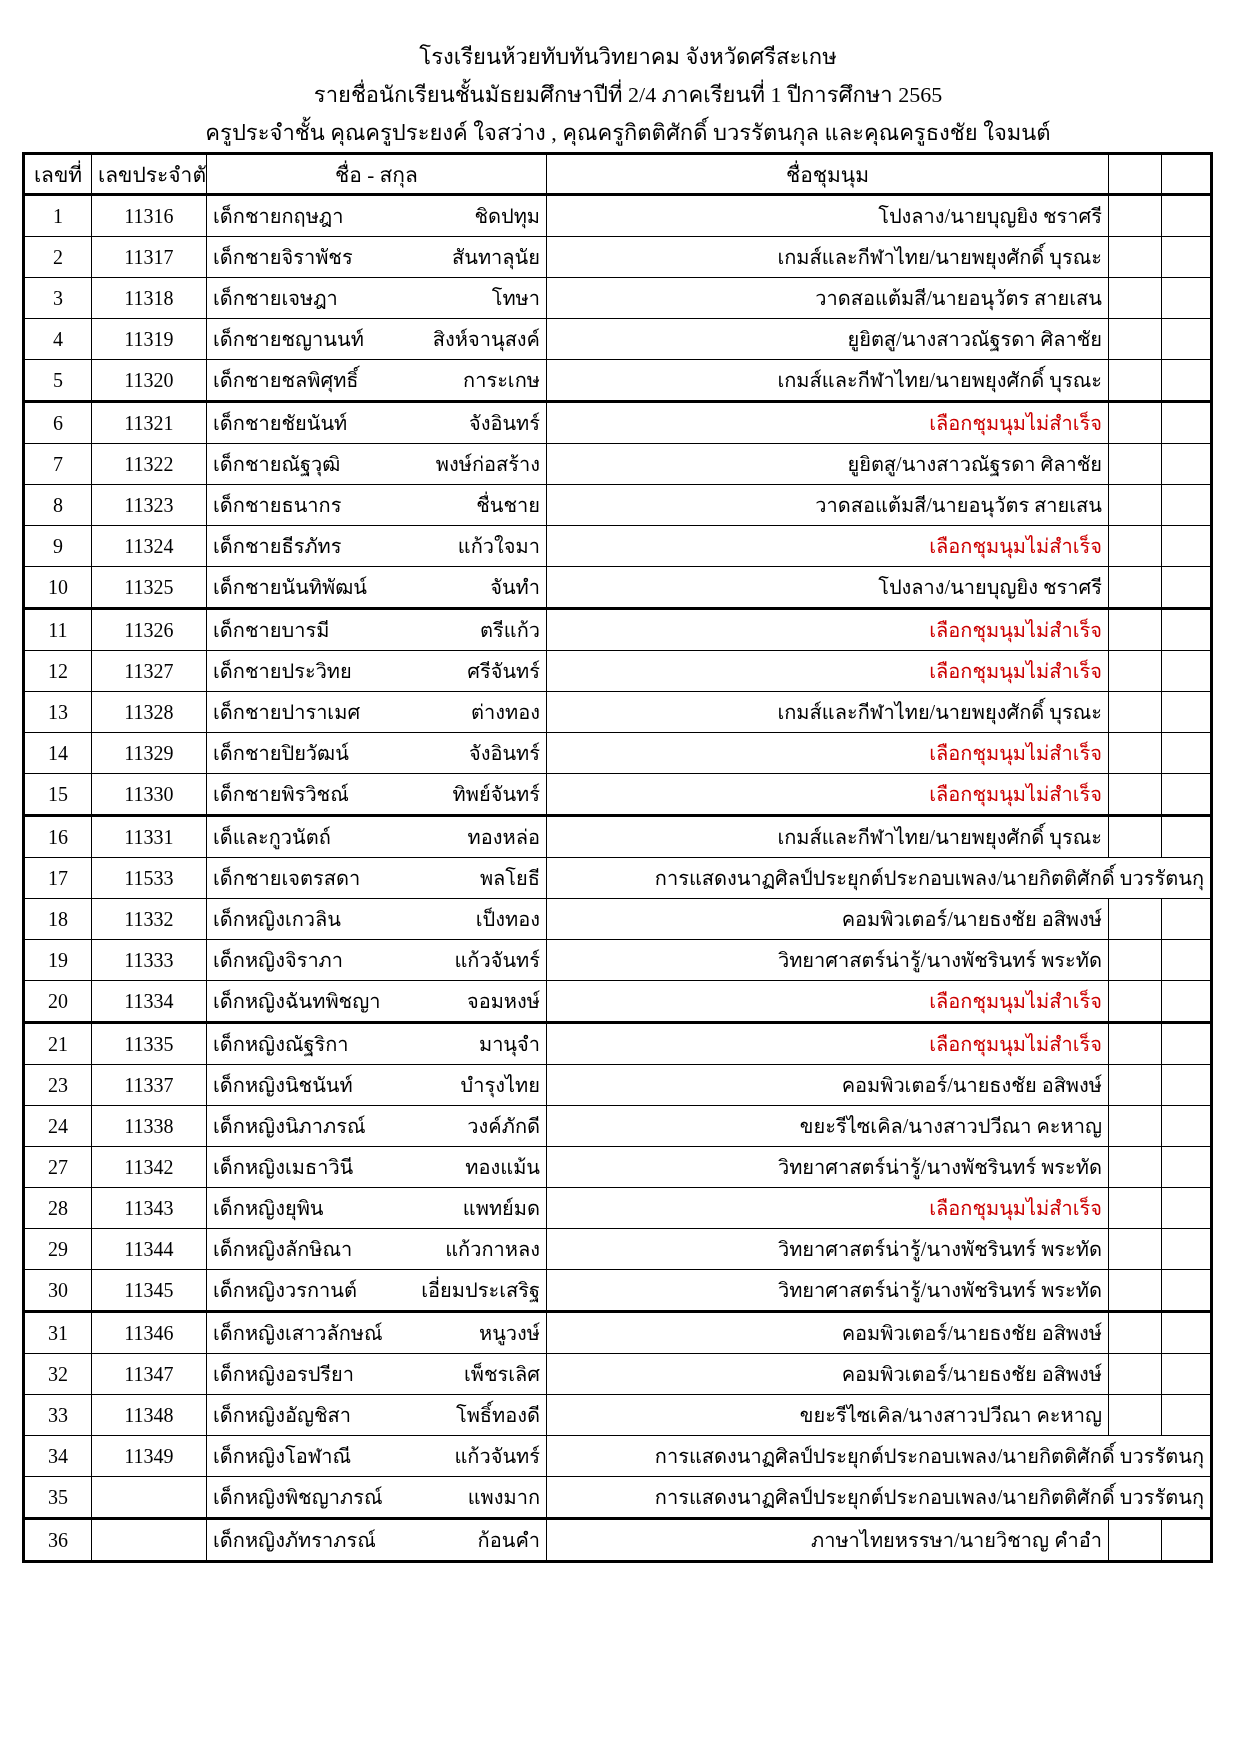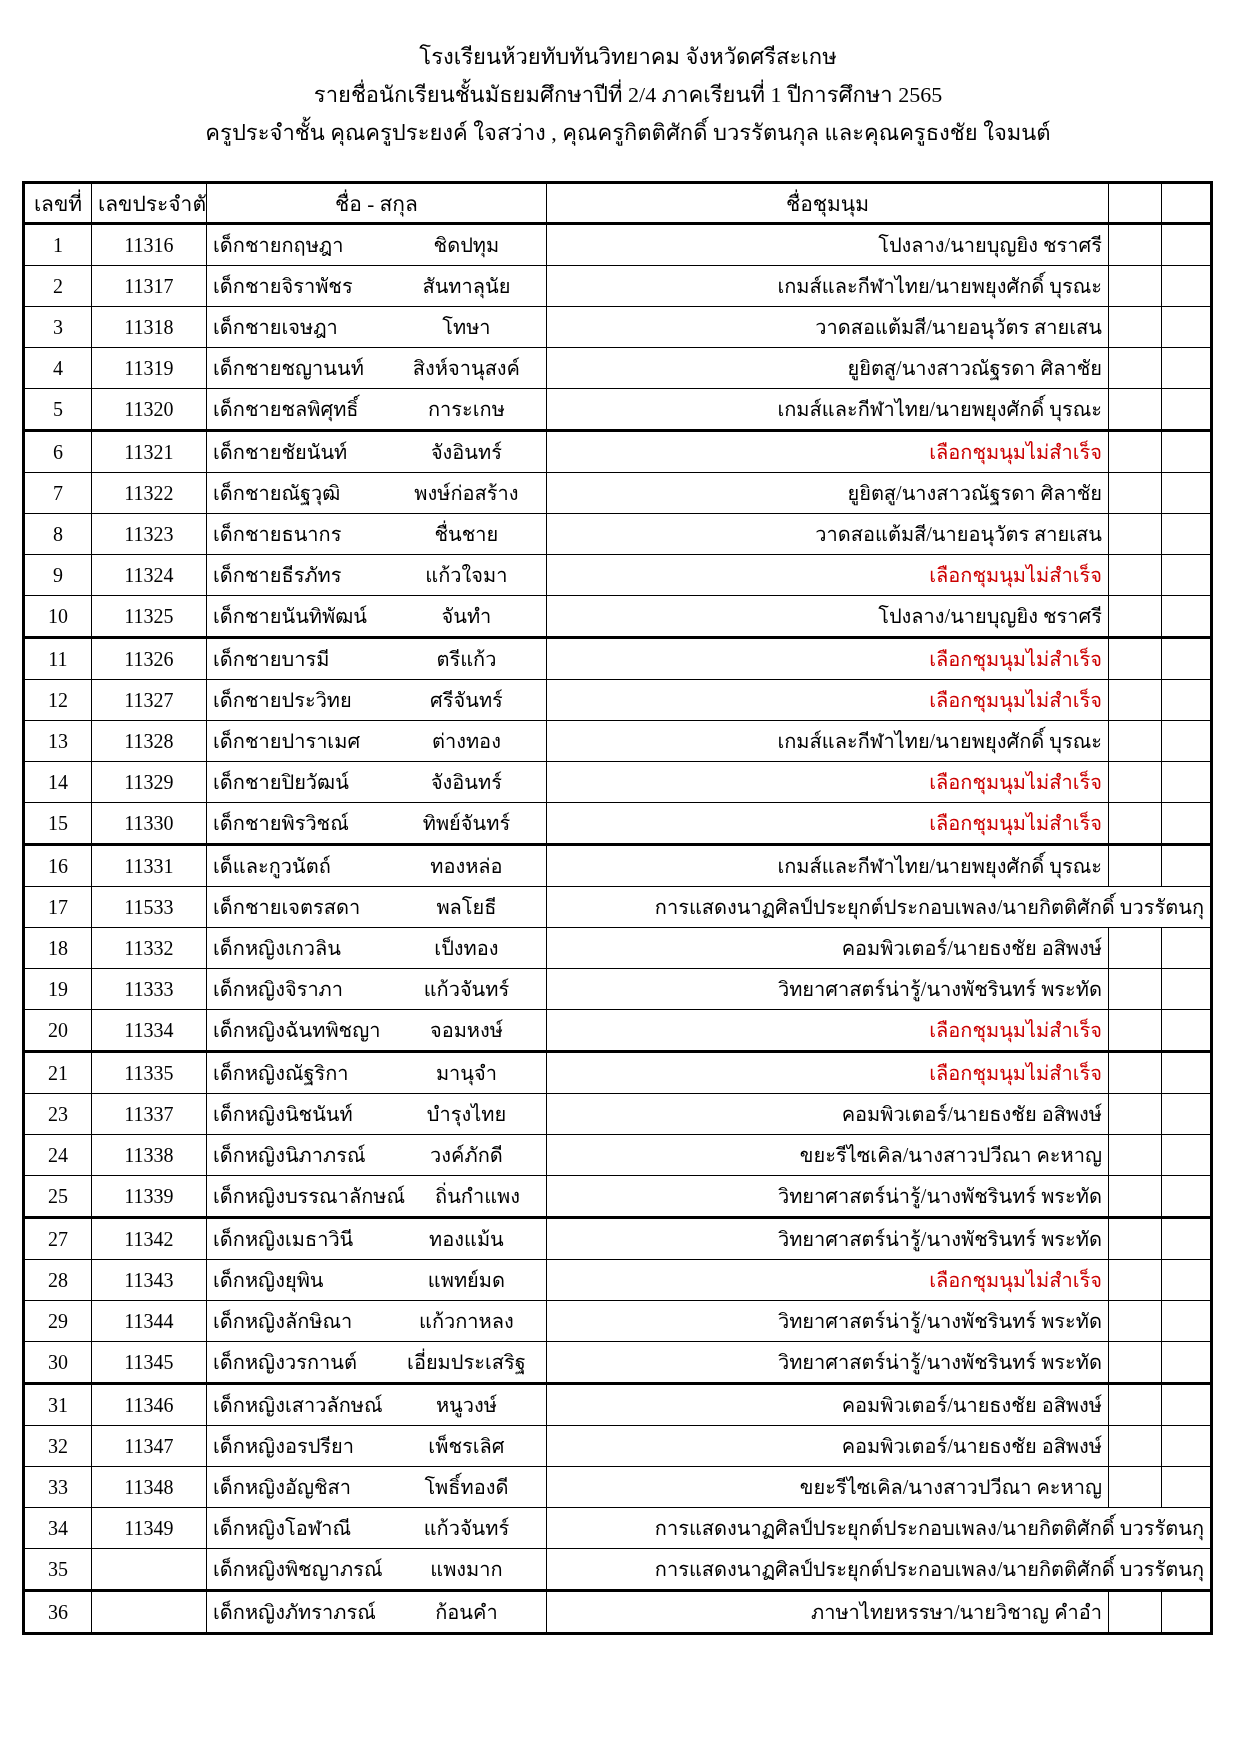--- a/index.html
+++ b/index.html
@@ -7,34 +7,33 @@
     width:1240px;height:1754px;position:relative;
     font-family:"Liberation Serif","DejaVu Serif",serif;
     color:#000;
   }
   .titles{position:absolute;top:38px;left:8px;width:100%;text-align:center;}
   .title-line{font-size:22px;line-height:38px;white-space:nowrap;}
   table.roster{
     position:absolute;top:152px;left:22px;
     width:1188px;border-collapse:collapse;table-layout:fixed;
     border:3px solid #000;
-    margin-top:29px;
   }
   table.roster td,table.roster th{
     border:1.5px solid #000;
     padding:0 6px;overflow:hidden;white-space:nowrap;
     font-weight:normal;font-size:20px;vertical-align:middle;
   }
   table.roster th{height:38px;font-size:21px;text-align:center;border-bottom:3px solid #000;}
   table.roster td{height:40px;}
   td.c-no,td.c-id{text-align:center;}
   td.c-name{padding-left:6px;}
   .name-wrap{display:flex;width:100%;}
   .fname{white-space:nowrap;padding-right:10px;font-family:Liberation Serif, serif;}
-  .lname{width:45%;flex-shrink:1;margin-left:auto;white-space:nowrap;text-align:center;}
+  .lname{width:45%;flex-shrink:1;margin-left:auto;white-space:nowrap;text-align:right;}
   td.c-club{text-align:right;}
   tr.group-end td{border-bottom:3px solid #000;}
 </style>
 </head>
 <body>
 
 <div class="titles">
   <div class="title-line">โรงเรียนห้วยทับทันวิทยาคม  จังหวัดศรีสะเกษ</div>
   <div class="title-line">รายชื่อนักเรียนชั้นมัธยมศึกษาปีที่ 2/4 ภาคเรียนที่ 1  ปีการศึกษา  2565</div>
   <div class="title-line">ครูประจำชั้น คุณครูประยงค์  ใจสว่าง , คุณครูกิตติศักดิ์  บวรรัตนกุล และคุณครูธงชัย  ใจมนต์</div>
@@ -350,33 +349,20 @@
         <td class="c-name">
           <span class="name-wrap">
             <span class="fname">เด็กหญิงนิภาภรณ์</span>
             <span class="lname">วงค์ภักดี</span>
           </span>
         </td>
         <td class="c-club">ขยะรีไซเคิล/นางสาวปวีณา คะหาญ</td>
         <td class="c-mark"></td>
         <td class="c-mark"></td>
       </tr>
-      <tr class="group-end">
-        <td class="c-no">25</td>
-        <td class="c-id">11339</td>
-        <td class="c-name">
-          <span class="name-wrap">
-            <span class="fname">เด็กหญิงบรรณาลักษณ์</span>
-            <span class="lname">ถิ่นกำแพง</span>
-          </span>
-        </td>
-        <td class="c-club">วิทยาศาสตร์น่ารู้/นางพัชรินทร์  พระทัด</td>
-        <td class="c-mark"></td>
-        <td class="c-mark"></td>
-      </tr>
       <tr>
         <td class="c-no">27</td>
         <td class="c-id">11342</td>
         <td class="c-name">
           <span class="name-wrap">
             <span class="fname">เด็กหญิงเมธาวินี</span>
             <span class="lname">ทองแม้น</span>
           </span>
         </td>
         <td class="c-club">วิทยาศาสตร์น่ารู้/นางพัชรินทร์  พระทัด</td>

